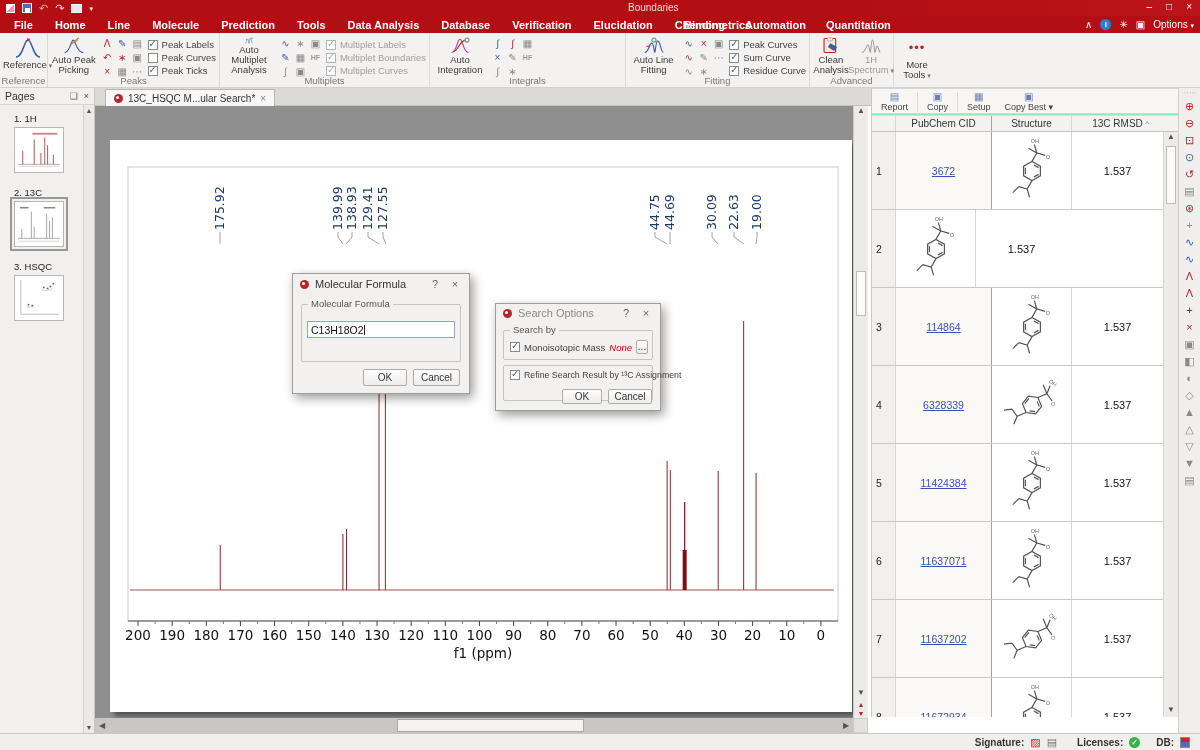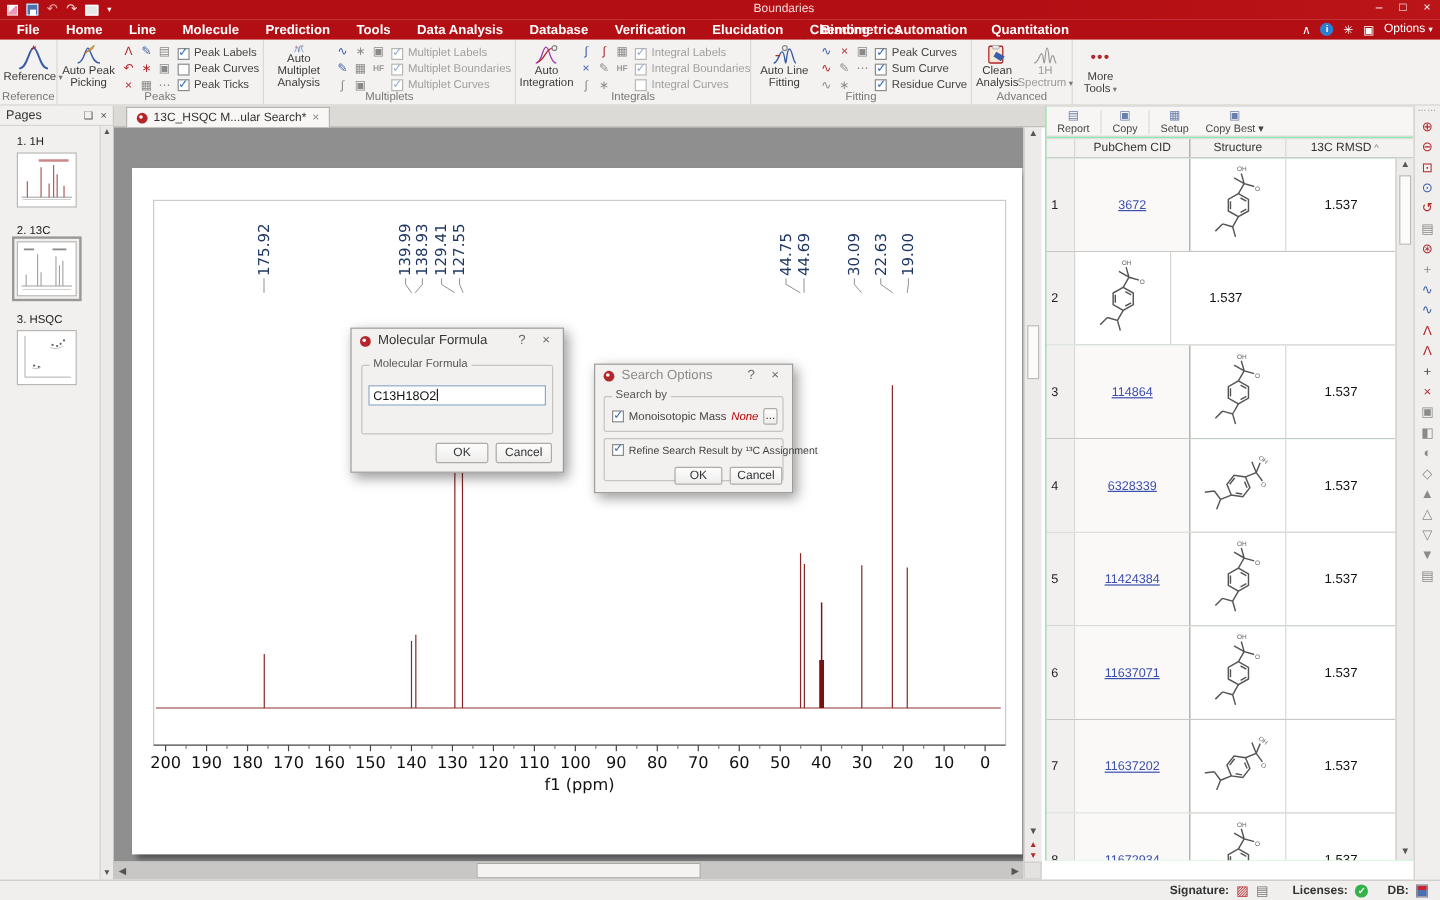--- a/index.html
+++ b/index.html
@@ -338,34 +338,20 @@
     <div class="igrid">
         <span class="sic blue">∫</span>
         <span class="sic red">∫</span>
         <span class="sic gray">▦</span>
         <span class="sic blue">×</span>
         <span class="sic gray">✎</span>
         <span class="sic hf">HF</span>
         <span class="sic gray">∫</span>
         <span class="sic gray">∗</span>
       </div>
-    <div class="cbcol">
-        <div class="cbrow dis">
-          <span class="cb on"></span>
-          <span>Integral Labels</span>
-        </div>
-        <div class="cbrow dis">
-          <span class="cb on"></span>
-          <span>Integral Boundaries</span>
-        </div>
-        <div class="cbrow dis">
-          <span class="cb"></span>
-          <span>Integral Curves</span>
-        </div>
-      </div>
     <div class="glabel">Integrals</div>
   </div>
 
   <div class="rgroup" style="width:184px">
     <div class="bigbtn">
       <svg class="bicon">
           <use href="#sym-linefit"></use>
         </svg>
       <span class="blabel">Auto Line Fitting</span>
     </div>

